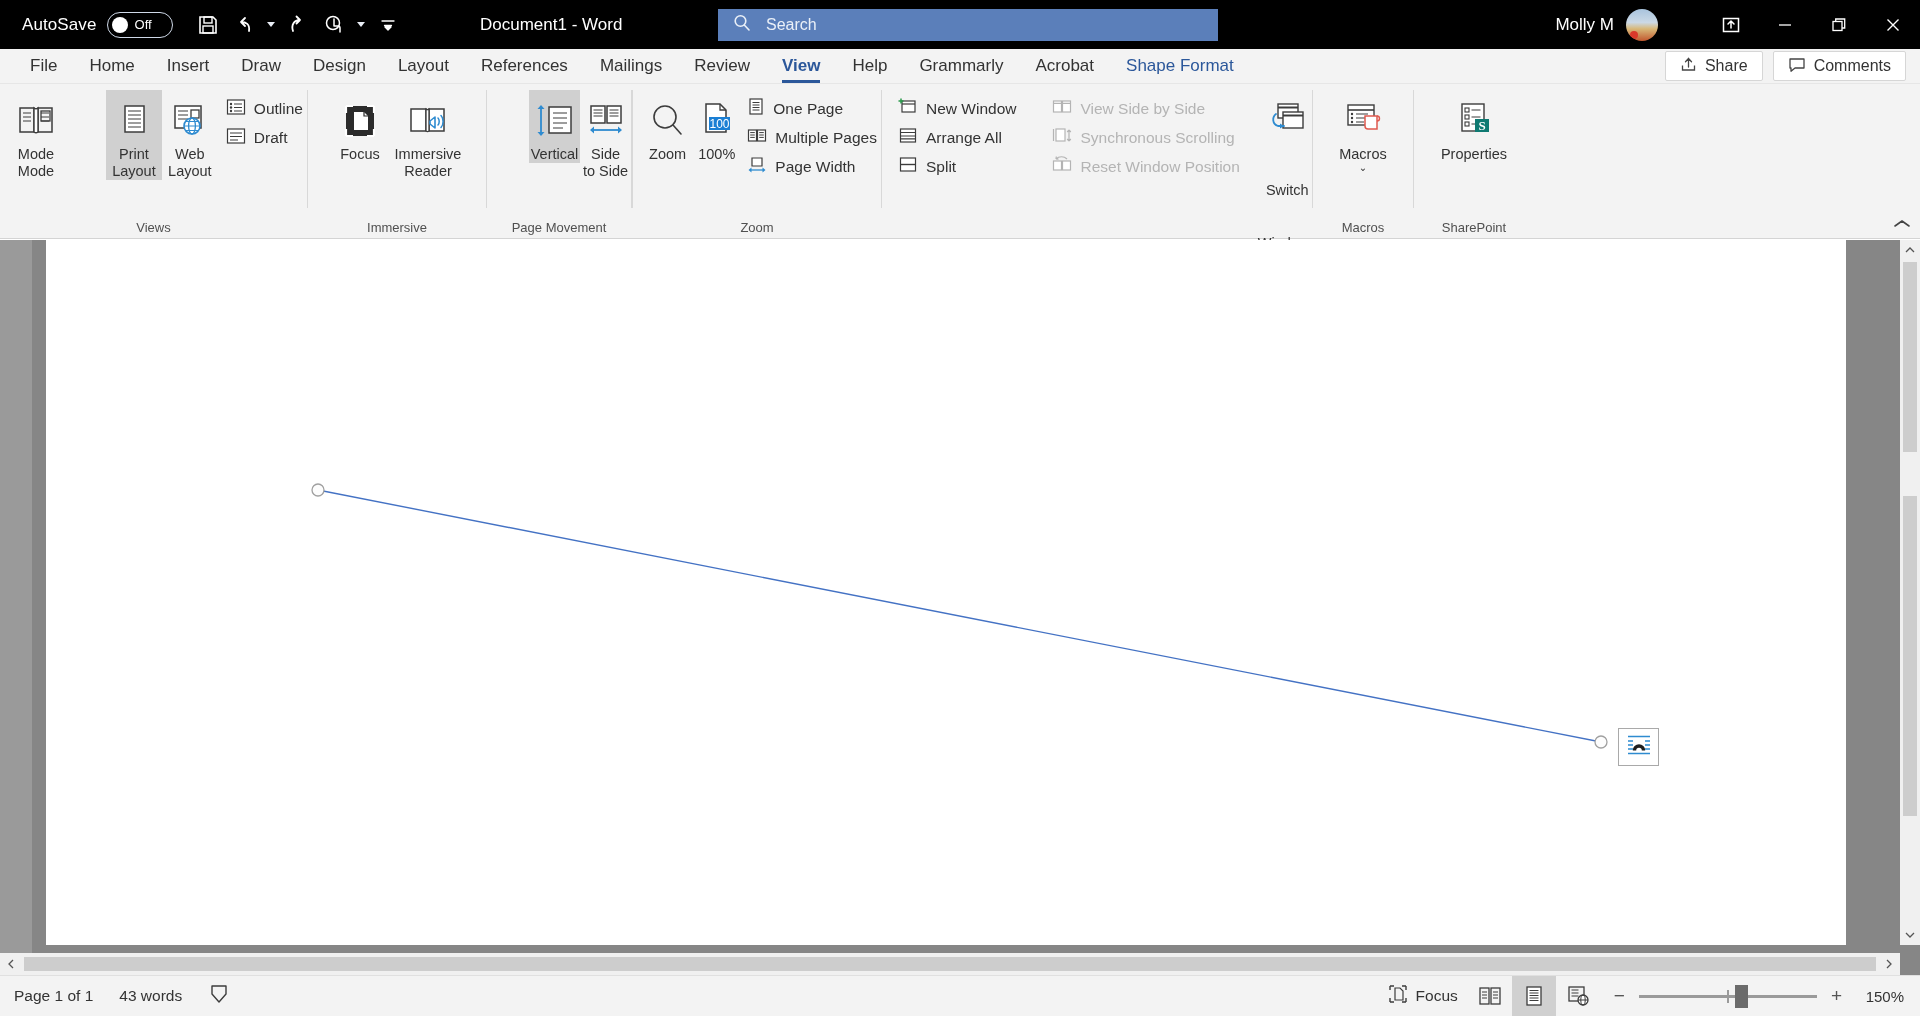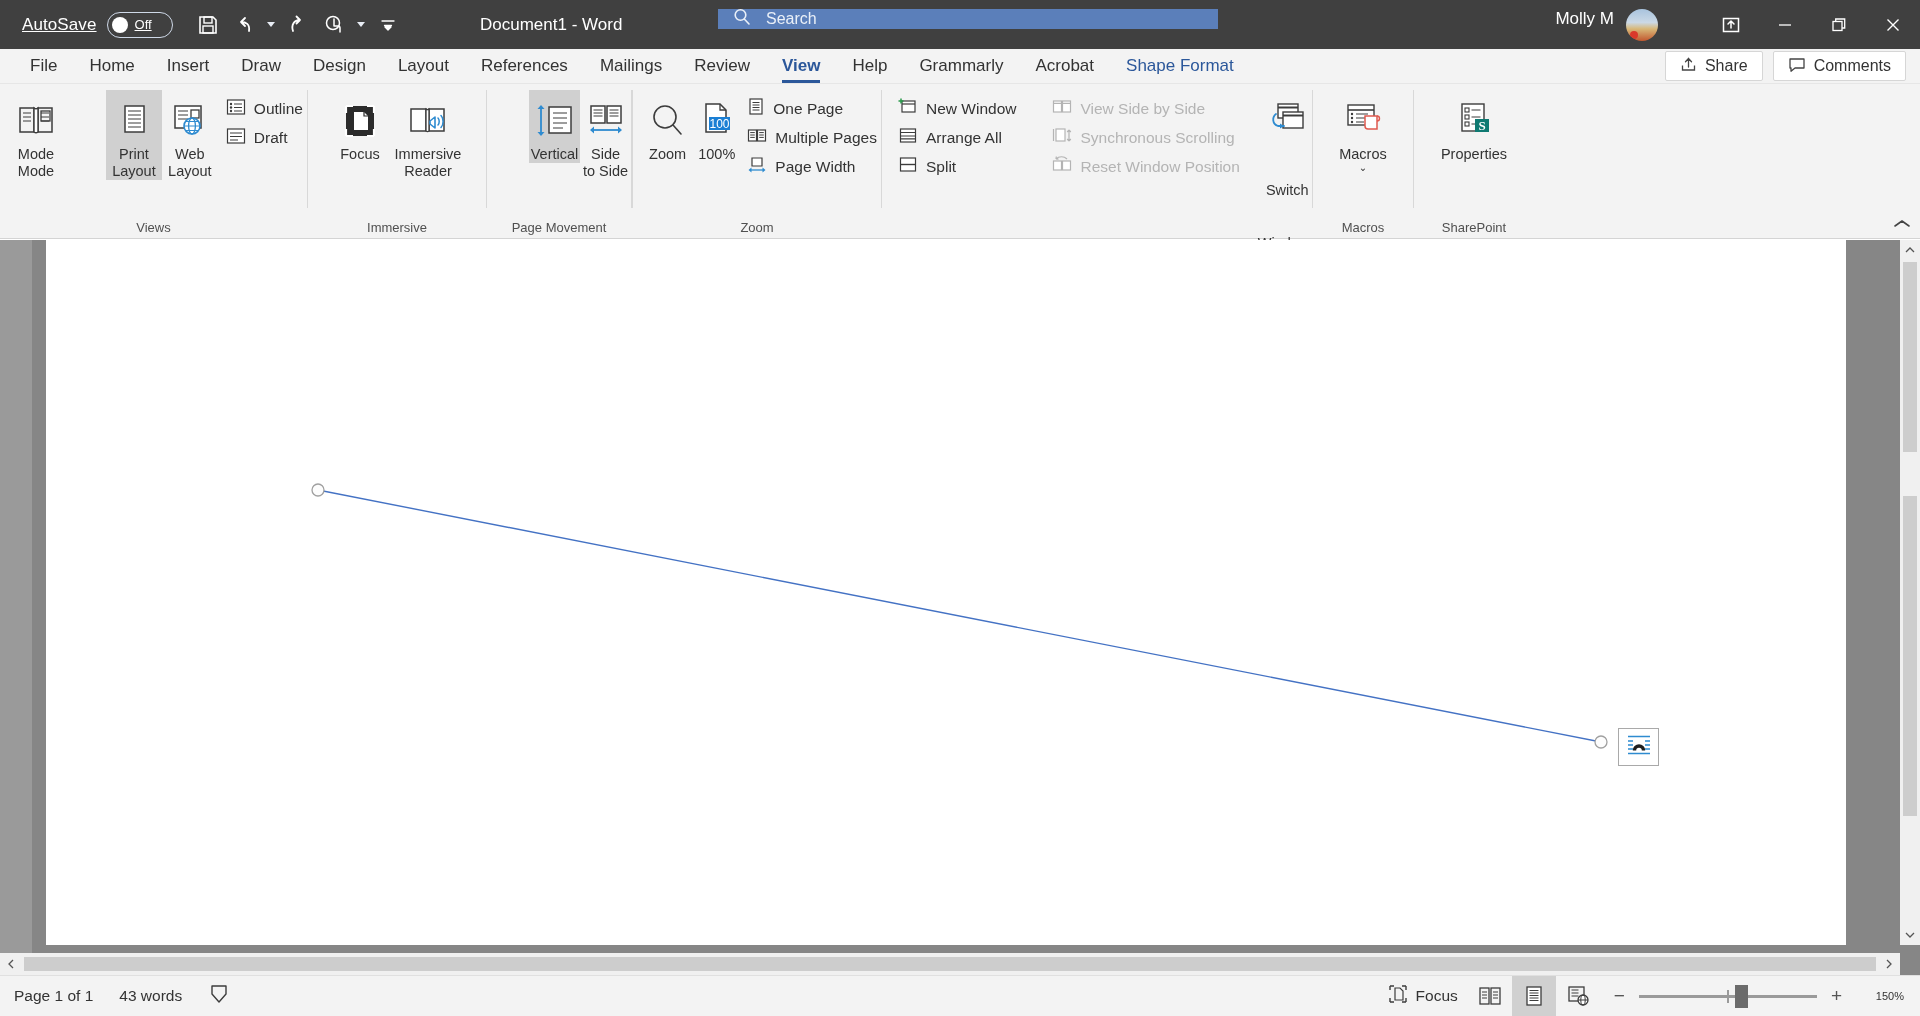--- a/index.html
+++ b/index.html
@@ -7,25 +7,24 @@
     width: 1920px; height: 1016px;
     font-family: "Liberation Sans", sans-serif;
     overflow: hidden;
     background: #fff;
   }
   body { position: relative; }
 
   
   .titlebar {
     height: 49px; width: 100%;
-    background: #404040;
+    background: #000000;
     display: flex; align-items: center;
     color: #fff;
     position: relative;
-    text-decoration: underline;
   }
   .autosave-wrap { display:flex; align-items:center; margin-left:22px; }
   .autosave-label { font-size: 17px; letter-spacing: .1px; }
   .toggle {
     margin-left: 10px;
     width: 66px; height: 26px; border-radius: 13px;
     border: 1.6px solid #cfd9e8; display: flex; align-items: center;
     position: relative;
   }
   .toggle .knob {
@@ -44,30 +43,30 @@
     border-top: 5px solid #e8edf5;
   }
 
   .doc-title {
     position: absolute; left: 480px; top: 50%; transform: translateY(-50%);
     font-size: 17px; white-space: nowrap;
   }
 
   .searchbox {
     position: absolute; left: 718px; top: 9px;
-    width: 500px; height: 20px;
+    width: 500px; height: 32px;
     background: #5b7fba;
     display: flex; align-items: center; padding-left: 14px;
     color: #e7ecf5;
   }
   .searchbox .stext { font-size: 16px; margin-left: 14px; color: #eaf0f8; }
 
   .acct {
     position: absolute; right: 262px; top: 50%; transform: translateY(-50%);
-    display: flex; gap: 12px;
+    display: flex; align-items: center; gap: 12px;
   }
   .acct .name { font-size: 17px; }
   .avatar {
     width: 32px; height: 32px; border-radius: 50%;
     background: linear-gradient(#a8c3dd 0%, #cbd9e6 42%, #d8b878 62%, #c2582f 100%);
     overflow: hidden; position: relative;
   }
   .avatar::after{
     content:""; position:absolute; left:4px; bottom:2px; width:8px;height:8px;
     border-radius:50%; background:#d9392b;
@@ -171,21 +170,21 @@
   }
   .sb-left { display: flex; align-items: center; gap: 26px; padding-left: 14px; }
   .sb-right { margin-left: auto; display: flex; align-items: center; gap: 0px; padding-right: 16px; }
   .sb-item { display:flex; align-items:center; gap:8px; padding: 0 10px; height: 40px; }
   .sb-view { width: 44px; height: 40px; display:flex;align-items:center;justify-content:center;}
   .sb-view.active { background: #d0d0d0; }
   .zoomslider { display:flex; align-items:center; gap: 14px; margin-left: 14px; }
   .track { width: 178px; height: 3px; background: #9a9a9a; position: relative; }
   .track .tick { position:absolute; left: 88px; top:-5px; width: 2px; height: 13px; background:#9a9a9a; }
   .track .thumb2 { position: absolute; left: 96px; top: -10px; width: 13px; height: 23px; background: #6b6b6b; }
-  .zoomval { width: 62px; text-align: right; font-size: 11px; }
+  .zoomval { width: 62px; text-align: right; font-size: 15px; }
 </style>
 </head>
 <body>
 
 <div class="titlebar">
 
   <div class="autosave-wrap">
     <span class="autosave-label">AutoSave</span>
     <div class="toggle">
       <div class="knob"></div>

